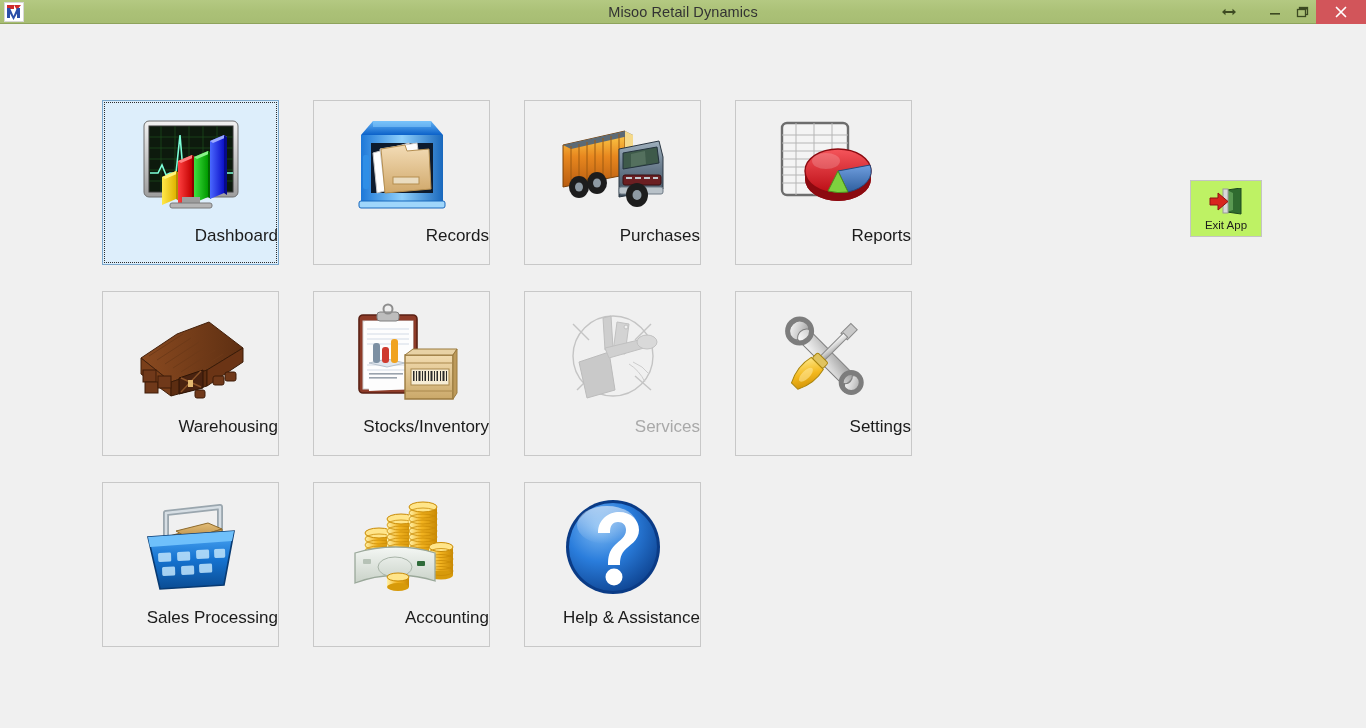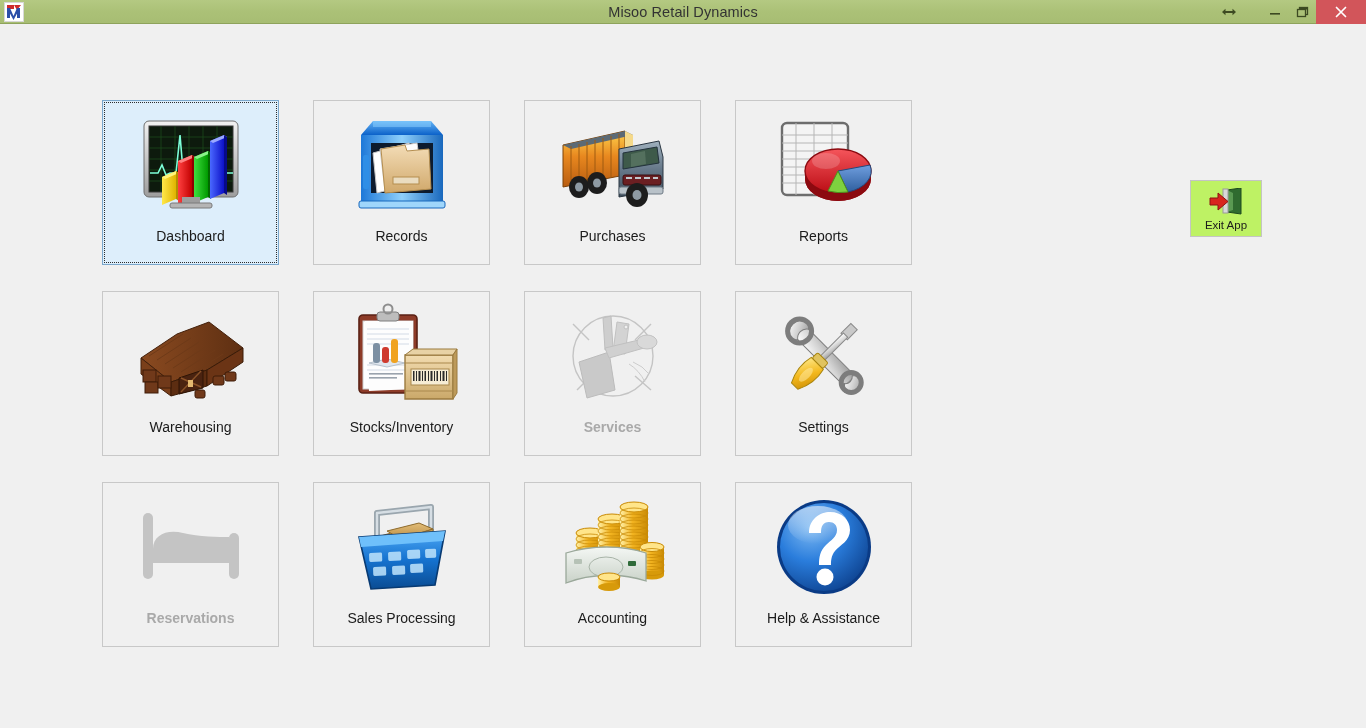--- a/index.html
+++ b/index.html
@@ -77,25 +77,25 @@
     outline: 1px dotted #2b2b2b;
     outline-offset: -3px;
   }
   .tile.disabled { cursor: default; }
   .tile-icon {
     height: 128px; width: 177px;
     display: flex; align-items: center; justify-content: center;
   }
   .tile-icon svg { display: block; }
   .tile-label {
-    font-size: 14px; color: #1b1b1b;
-    text-align: center; line-height: 14px;
+    font-size: 17px; color: #1b1b1b;
+    text-align: right; line-height: 14px;
     width: 100%;
   }
-  .tile.disabled .tile-label { color: #a9a9a9; font-weight: bold; }
+  .tile.disabled .tile-label { color: #a9a9a9; }
   .tile.disabled .tile-icon { filter: grayscale(100%) opacity(0.45); }
 
   
   #exit-btn {
     position: absolute;
     left: 1190px; top: 156px;
     width: 72px; height: 57px;
     background: #bef264;
     border: 1px solid #c4c4c4;
     display: flex; flex-direction: column;
@@ -525,33 +525,20 @@
               <ellipse cx="57.5" cy="78" rx="4" ry="9" fill="#ffe9a0" opacity="0.55"></ellipse>
             </g>
           </svg>
         </div>
         <div class="tile-label">Settings</div>
       </div>
     </div>
 
     <div class="tile-row">
 
-      <div class="tile disabled">
-        <div class="tile-icon">
-          <svg width="116" height="80" viewBox="0 0 116 80">
-            <g fill="#8e8e8e">
-              <rect x="10" y="6" width="10" height="66" rx="5"></rect>
-              <rect x="96" y="26" width="10" height="46" rx="5"></rect>
-              <rect x="10" y="42" width="96" height="14"></rect>
-              <path d="M20 42 C20 28 34 22 50 26 C66 30 86 30 96 30 L96 42 Z"></path>
-            </g>
-          </svg>
-        </div>
-        <div class="tile-label">Reservations</div>
-      </div>
 
       <div class="tile">
         <div class="tile-icon">
           <svg width="118" height="100" viewBox="0 0 118 100">
             <defs>
               <linearGradient id="baskG" x1="0" y1="0" x2="0" y2="1">
                 <stop offset="0" stop-color="#4ea8f5"></stop>
                   <stop offset="0.5" stop-color="#1572cf"></stop>
                 <stop offset="1" stop-color="#0a4c93"></stop>
               </linearGradient>

